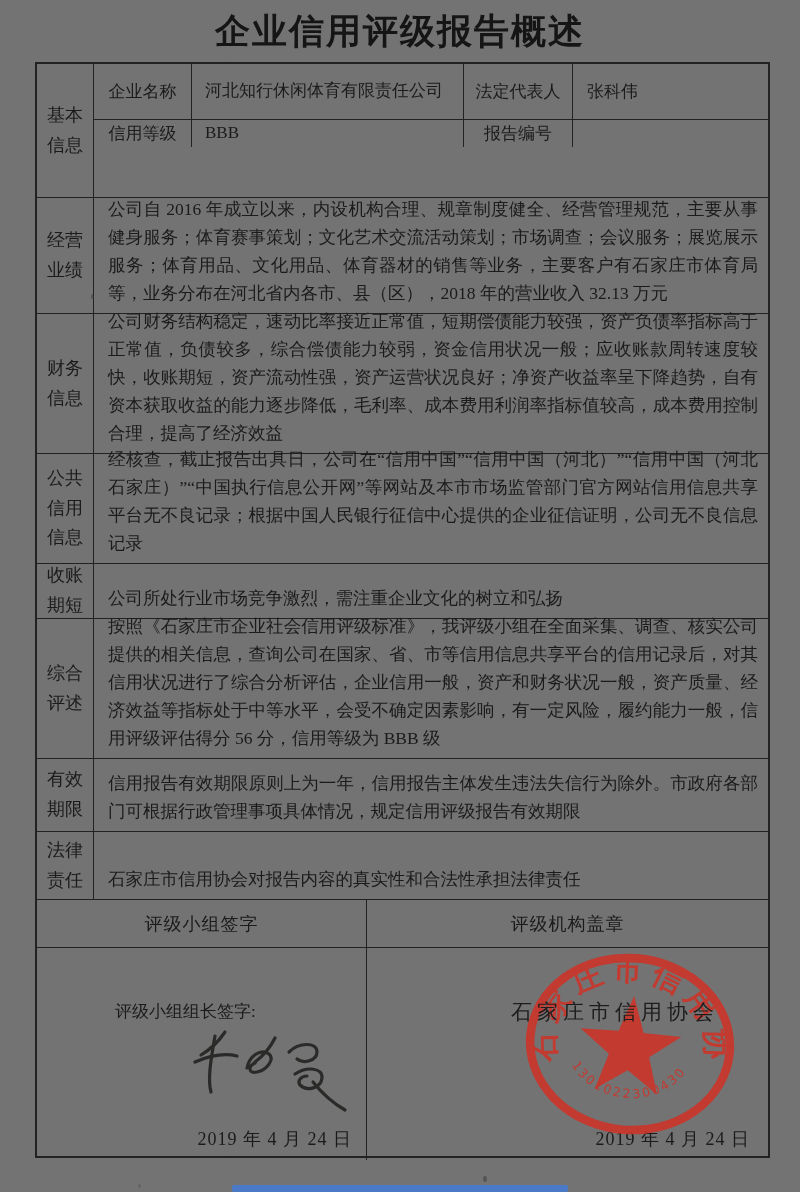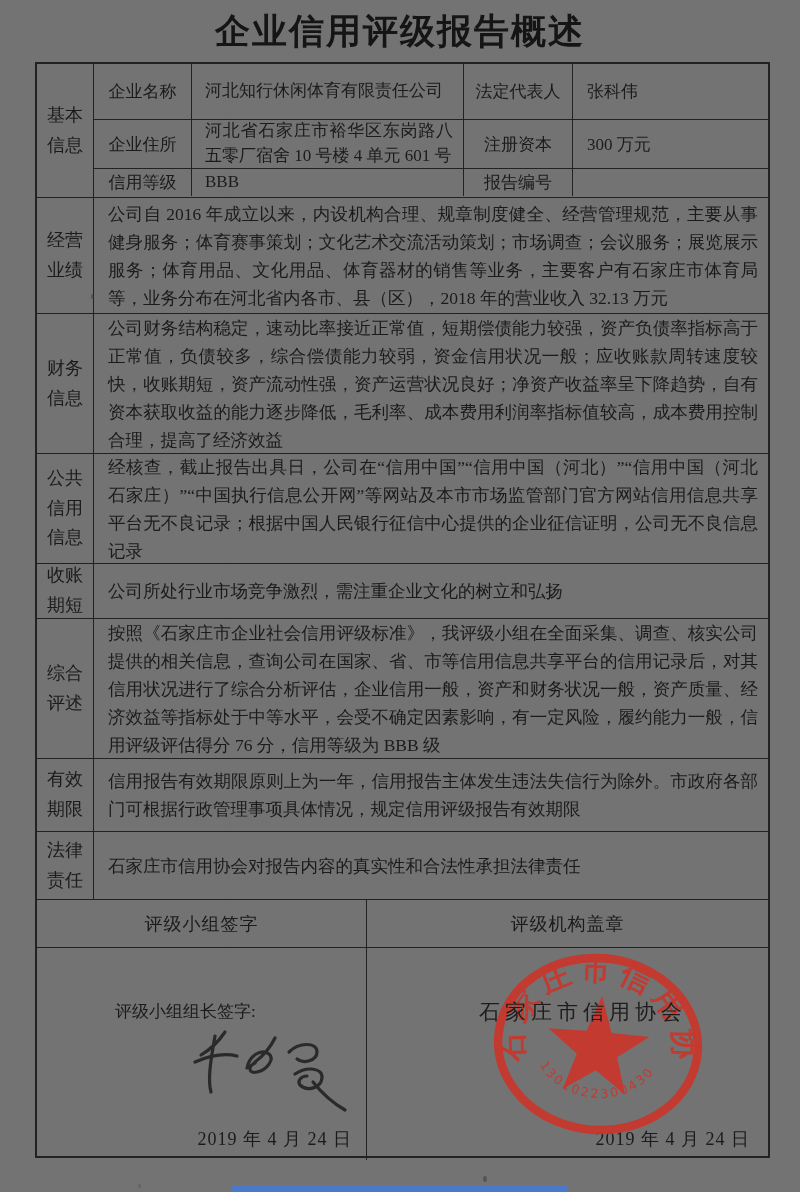--- a/index.html
+++ b/index.html
@@ -36,33 +36,33 @@
   .brow { display:flex; border-bottom:1.5px solid #222; }
   .brow:last-child { border-bottom:none; }
   .bcell { display:flex; align-items:center; font-size:17px; }
   .blbl  { flex:0 0 98px;  border-right:1.5px solid #222; justify-content:center; }
   .bval  { flex:0 0 272px; border-right:1.5px solid #222; padding:2px 10px 2px 13px;
            line-height:1.45; text-align:justify; }
   .blbl2 { flex:0 0 109px; border-right:1.5px solid #222; justify-content:center; }
   .bval2 { flex:1; padding:2px 8px 2px 14px; }
   
   .sect-text {
-    flex:1; display:flex; align-items:center;
+    flex:1; display:flex; align-items:flex-end;
     font-size:17.5px; line-height:28px;
   }
   .sect-text > div { padding:6px 10px 6px 14px; text-align:justify; width:100%; }
   
   .sig-head { height:48px;text-align:center; }
   .sig-head .cell {
     display:flex; align-items:center; justify-content:center;
     font-size:18px; letter-spacing:1px;
   }
   .sig-left  { flex:0 0 330px; border-right:1.5px solid #222; }
   .sig-right { flex:1; }
-  .sig-body { height:212px; }
+  .sig-body { height:212px;gap:32px; }
   .leader-label { position:absolute; left:78px; top:52px; font-size:17px; }
   .signature-svg { position:absolute; left:148px; top:78px; }
   .date { position:absolute; bottom:9px; font-size:18px; letter-spacing:1px;text-align:center; }
   .date.l { right:14px; }
   .date.r { right:18px; }
   .org-name {
     position:absolute; left:112px; top:50px; font-size:21px; letter-spacing:5px;
     color:#1d1d1d; z-index:3; white-space:nowrap;
   }
   .seal-svg { position:absolute; left:121px; top:1px; z-index:2; opacity:0.92; }
@@ -80,26 +80,20 @@
   <div class="tbl">
 
     <div class="row basic">
       <div class="cell rowhead">基本信息</div>
       <div class="basic-grid">
         <div class="brow" style="height:56px">
           <div class="bcell blbl">企业名称</div>
           <div class="bcell bval">河北知行休闲体育有限责任公司</div>
           <div class="bcell blbl2">法定代表人</div>
           <div class="bcell bval2">张科伟</div>
-        </div>
-        <div class="brow" style="height:49px">
-          <div class="bcell blbl">企业住所</div>
-          <div class="bcell bval">河北省石家庄市裕华区东岗路八五零厂宿舍 10 号楼 4 单元 601 号</div>
-          <div class="bcell blbl2">注册资本</div>
-          <div class="bcell bval2">300 万元</div>
         </div>
         <div class="brow" style="height:27px">
           <div class="bcell blbl">信用等级</div>
           <div class="bcell bval">BBB</div>
           <div class="bcell blbl2">报告编号</div>
         </div>
       </div>
     </div>
 
     <div class="row" style="height:116px">
@@ -126,21 +120,21 @@
     <div class="row" style="height:55px">
       <div class="cell rowhead">收账期短</div>
       <div class="cell sect-text">
           <div>公司所处行业市场竞争激烈，需注重企业文化的树立和弘扬</div>
         </div>
     </div>
 
     <div class="row" style="height:140px">
       <div class="cell rowhead">综合评述</div>
       <div class="cell sect-text">
-          <div>按照《石家庄市企业社会信用评级标准》，我评级小组在全面采集、调查、核实公司提供的相关信息，查询公司在国家、省、市等信用信息共享平台的信用记录后，对其信用状况进行了综合分析评估，企业信用一般，资产和财务状况一般，资产质量、经济效益等指标处于中等水平，会受不确定因素影响，有一定风险，履约能力一般，信用评级评估得分 76 分，信用等级为 BBB 级</div>
+          <div>按照《石家庄市企业社会信用评级标准》，我评级小组在全面采集、调查、核实公司提供的相关信息，查询公司在国家、省、市等信用信息共享平台的信用记录后，对其信用状况进行了综合分析评估，企业信用一般，资产和财务状况一般，资产质量、经济效益等指标处于中等水平，会受不确定因素影响，有一定风险，履约能力一般，信用评级评估得分 56 分，信用等级为 BBB 级</div>
         </div>
     </div>
 
     <div class="row" style="height:73px">
       <div class="cell rowhead">有效期限</div>
       <div class="cell sect-text">
           <div>信用报告有效期限原则上为一年，信用报告主体发生违法失信行为除外。市政府各部门可根据行政管理事项具体情况，规定信用评级报告有效期限</div>
         </div>
     </div>
 

